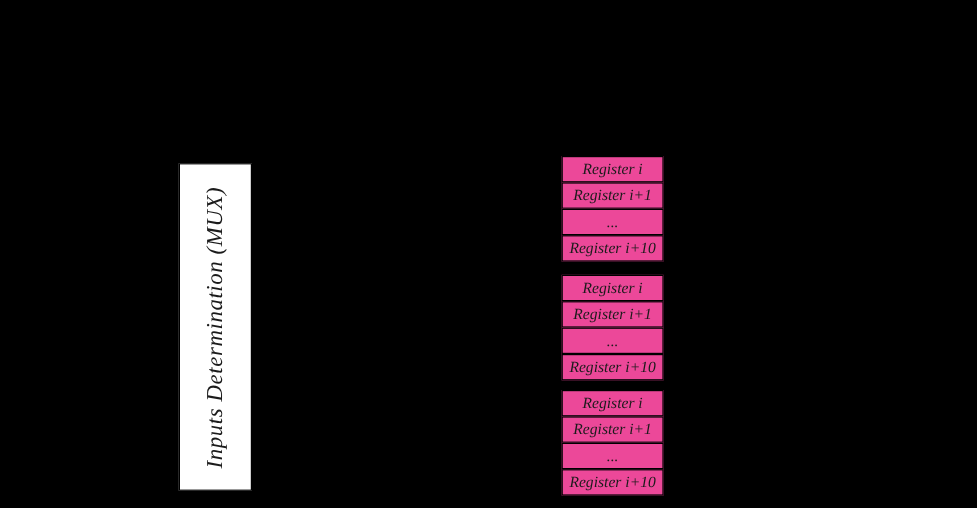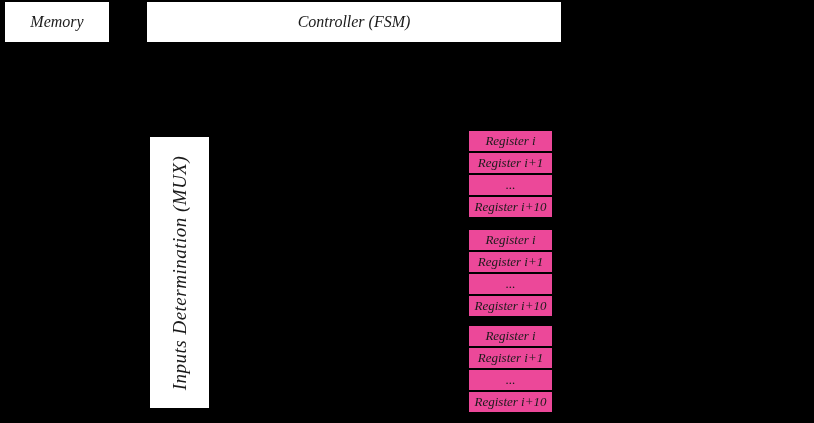--- a/index.html
+++ b/index.html
@@ -84,27 +84,21 @@
     font-size: 13px;
     color: #1b1b1b;
     white-space: nowrap;
   }
 </style>
 </head>
 <body>
 
 <div class="canvas">
 
-  <div class="box memory-box">
-    <span class="box-label">Memory</span>
-  </div>
 
-  <div class="box controller-box">
-    <span class="box-label">Controller (FSM)</span>
-  </div>
 
   <div class="box mux-box">
     <span class="box-label">Inputs Determination (MUX)</span>
   </div>
 
   <div class="register-stack">
 
     <div class="register-group register-group-1">
       <div class="register-cell">Register i</div>
       <div class="register-cell">Register i+1</div>

